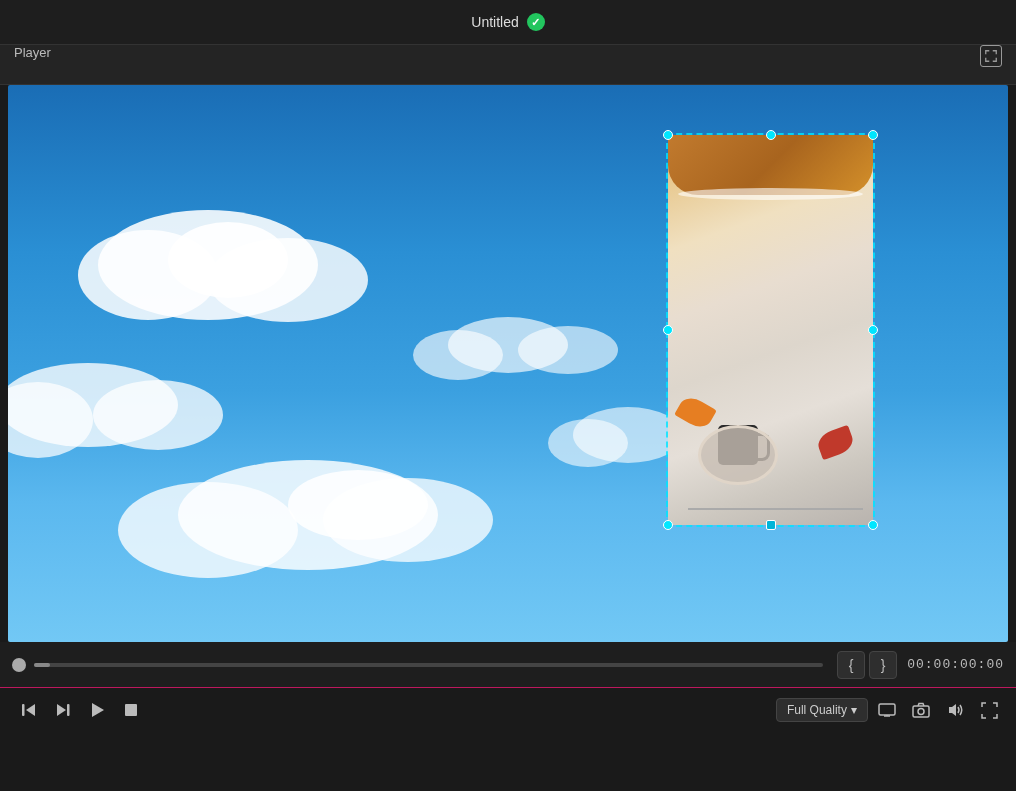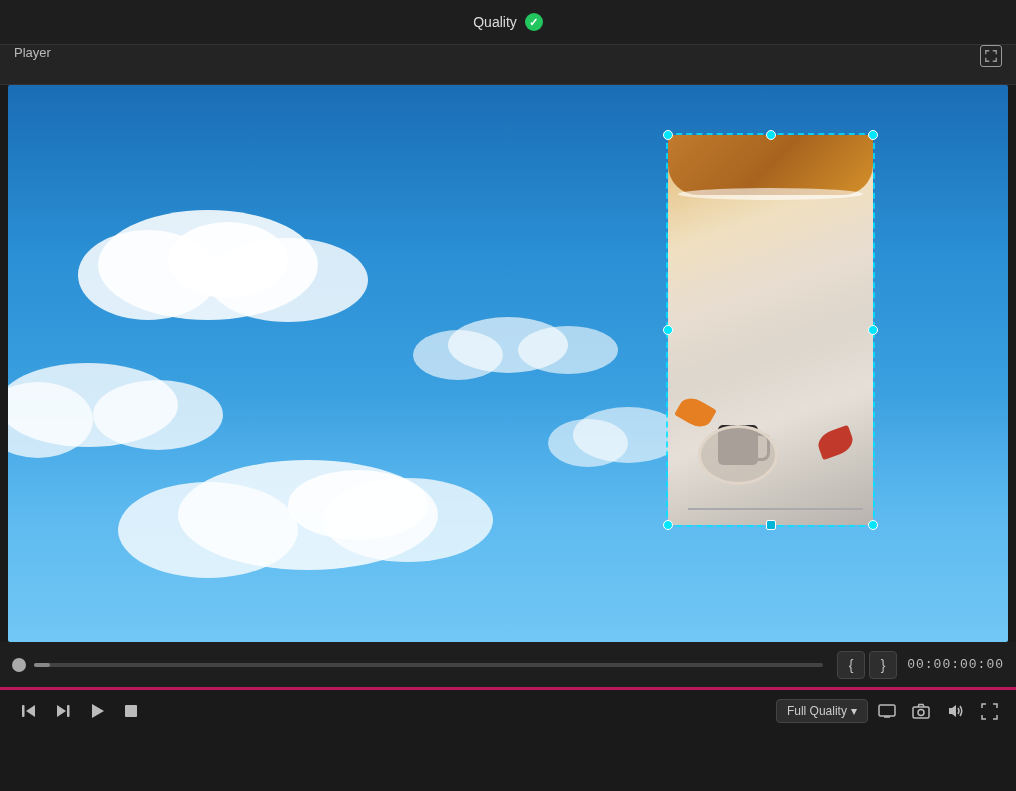--- a/index.html
+++ b/index.html
@@ -311,21 +311,21 @@
       margin-left: 8px;
     }
 
     
     #transport-bar {
       height: 45px;
       background: #1a1a1a;
       display: flex;
       align-items: center;
       padding: 0 12px;
-      border-top: 3px solid #be185d;
+      border-top: 1px solid #be185d;
       justify-content: center;
     }
     .transport-btn {
       width: 34px;
       height: 34px;
       display: flex;
       align-items: center;
       justify-content: center;
       cursor: pointer;
       border-radius: 4px;
@@ -369,21 +369,21 @@
       position: absolute;
       inset: 0;
       width: 100%;
       height: 100%;
     }
   </style>
 </head>
 <body>
 
 <div id="title-bar">
-  <span>Quality</span>
+  <span>Untitled</span>
   <div class="check-icon"></div>
 </div>
 
 <div id="player-header">
   <span class="player-label">Player</span>
   <div class="expand-icon">
     <svg viewBox="0 0 16 16" fill="none" stroke="#999" stroke-width="1.5">
       <polyline points="2,6 2,2 6,2"></polyline>
       <polyline points="10,2 14,2 14,6"></polyline>
       <polyline points="14,10 14,14 10,14"></polyline>

